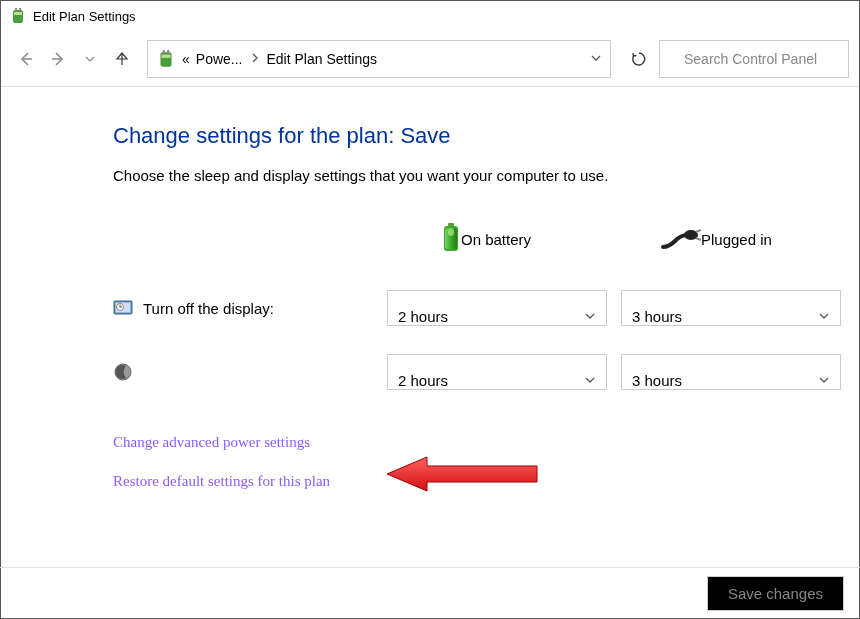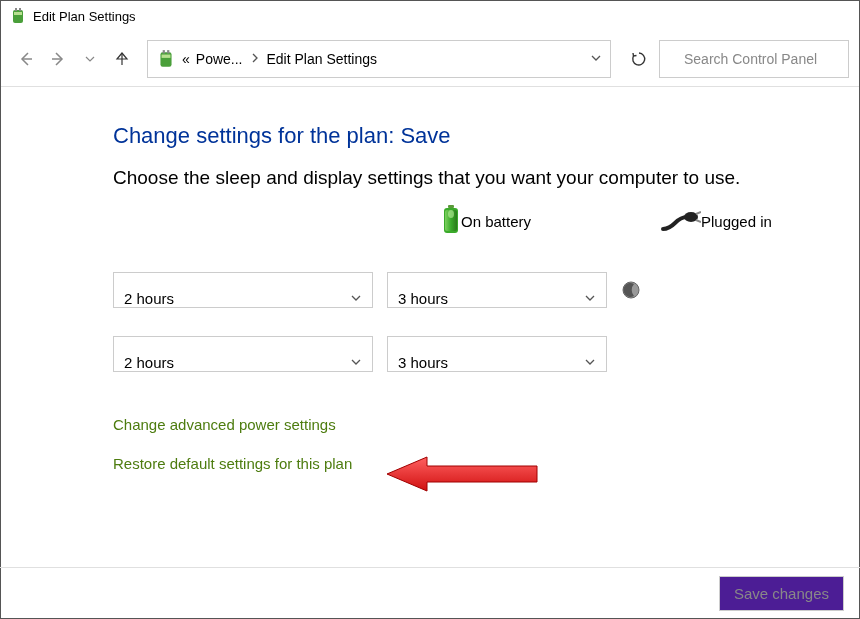--- a/index.html
+++ b/index.html
@@ -18,39 +18,39 @@
     .bc-icon { width: 20px; height: 20px; }
     .bc-sep { color: #555; padding: 0 2px; font-size: 12px; }
     .bc-item { font-size: 14px; }
     .bc-chev { margin-left: auto; color: #555; }
     .refresh-btn { width: 36px; height: 36px; display: flex; align-items: center; justify-content: center; cursor: pointer; color: #333; }
     .search-box { width: 190px; border: 1px solid #ccc; height: 38px; padding: 0 24px; display: flex; align-items: center; color: #888; font-size: 14px; }
     
     
     .main { padding: 36px 0 0 112px; }
     .page-title { color: #003399; font-size: 22px; font-weight: 400; margin-bottom: 18px; }
-    .page-desc { font-size: 19px; margin-bottom: 16px; }
+    .page-desc { font-size: 15px; margin-bottom: 39px; }
     
     .settings-grid { display: grid; grid-template-columns: 260px 220px 220px; column-gap: 14px; row-gap: 28px; align-items: center; }
     .col-header { display: flex; align-items: center; font-size: 15px; padding-bottom: 6px; }
     .col-header-empty { }
     .row-label { display: flex; align-items: center; gap: 10px; font-size: 15px; }
     .row-icon { width: 20px; height: 20px; flex-shrink: 0; }
     
     .dropdown { border: 1px solid #ccc; height: 36px; display: flex; align-items: flex-end; justify-content: space-between; padding: 0 10px; font-size: 15px; cursor: pointer; }
     .dropdown-chev { color: #555; }
     
     .links { margin-top: 44px; }
-    .link { color: #4d7c0f; font-size: 15px; margin-bottom: 22px; display: block; cursor: pointer; position: relative; }
+    .link { color: #8b5cf6; font-size: 15px; margin-bottom: 22px; display: block; cursor: pointer; position: relative; font-family: Liberation Serif, serif; }
     
     .arrow-annotation { position: absolute; left: 382px; top: 454px; pointer-events: none; }
     
     
     .bottom-bar { position: absolute; bottom: 0; left: 0; right: 0; border-top: 1px solid #e0e0e0; height: 52px; display: flex; align-items: center; justify-content: flex-end; padding-right: 16px; }
-    .save-btn { border: 1px solid #ccc; padding: 8px 14px; font-size: 15px; color: #888; cursor: default; background: #4c1d95; }
+    .save-btn { border: 1px solid #ccc; padding: 8px 20px; font-size: 15px; color: #888; cursor: default; background: #000000; }
     
     input.search-input { border: none; outline: none; width: 100%; font-size: 14px; color: #333; }
     input.search-input::placeholder { color: #888; }
   </style>
 </head>
 <body>
 
 <div class="titlebar">
   <span class="titlebar-icon">
     <svg viewBox="0 0 18 18" width="18" height="18">
@@ -154,20 +154,32 @@
         <svg width="40" height="22" viewBox="0 0 40 22">
           <path d="M2 20 Q8 20 14 14 Q20 8 26 8" stroke="#222" stroke-width="4" fill="none" stroke-linecap="round"></path>
           <ellipse cx="30" cy="8" rx="7" ry="5" fill="#222"></ellipse>
           <line x1="35" y1="5" x2="40" y2="3" stroke="#888" stroke-width="2"></line>
           <line x1="35" y1="11" x2="40" y2="13" stroke="#888" stroke-width="2"></line>
         </svg>
       </span>
       <span>Plugged in</span>
     </div>
 
+    <div class="row-label">
+      <span class="row-icon">
+        <svg width="20" height="20" viewBox="0 0 20 20">
+          <rect x="1" y="3" width="18" height="13" rx="1" fill="#5a8ab0" stroke="#3a6a90"></rect>
+          <rect x="2.5" y="4.5" width="15" height="10" fill="#d0e0f0"></rect>
+          <circle cx="7" cy="9" r="3.5" fill="#fff" stroke="#888"></circle>
+          <line x1="7" y1="9" x2="7" y2="6.5" stroke="#555"></line>
+          <line x1="7" y1="9" x2="9" y2="9" stroke="#555"></line>
+        </svg>
+      </span>
+      <span>Turn off the display:</span>
+    </div>
     <div class="dropdown">
       <span>2 hours</span>
       <span class="dropdown-chev"><svg width="12" height="12" viewBox="0 0 12 12">
             <path d="M2 4 L6 8 L10 4" stroke="#555" stroke-width="1.3" fill="none"></path>
           </svg></span>
     </div>
     <div class="dropdown">
       <span>3 hours</span>
       <span class="dropdown-chev"><svg width="12" height="12" viewBox="0 0 12 12">
             <path d="M2 4 L6 8 L10 4" stroke="#555" stroke-width="1.3" fill="none"></path>

